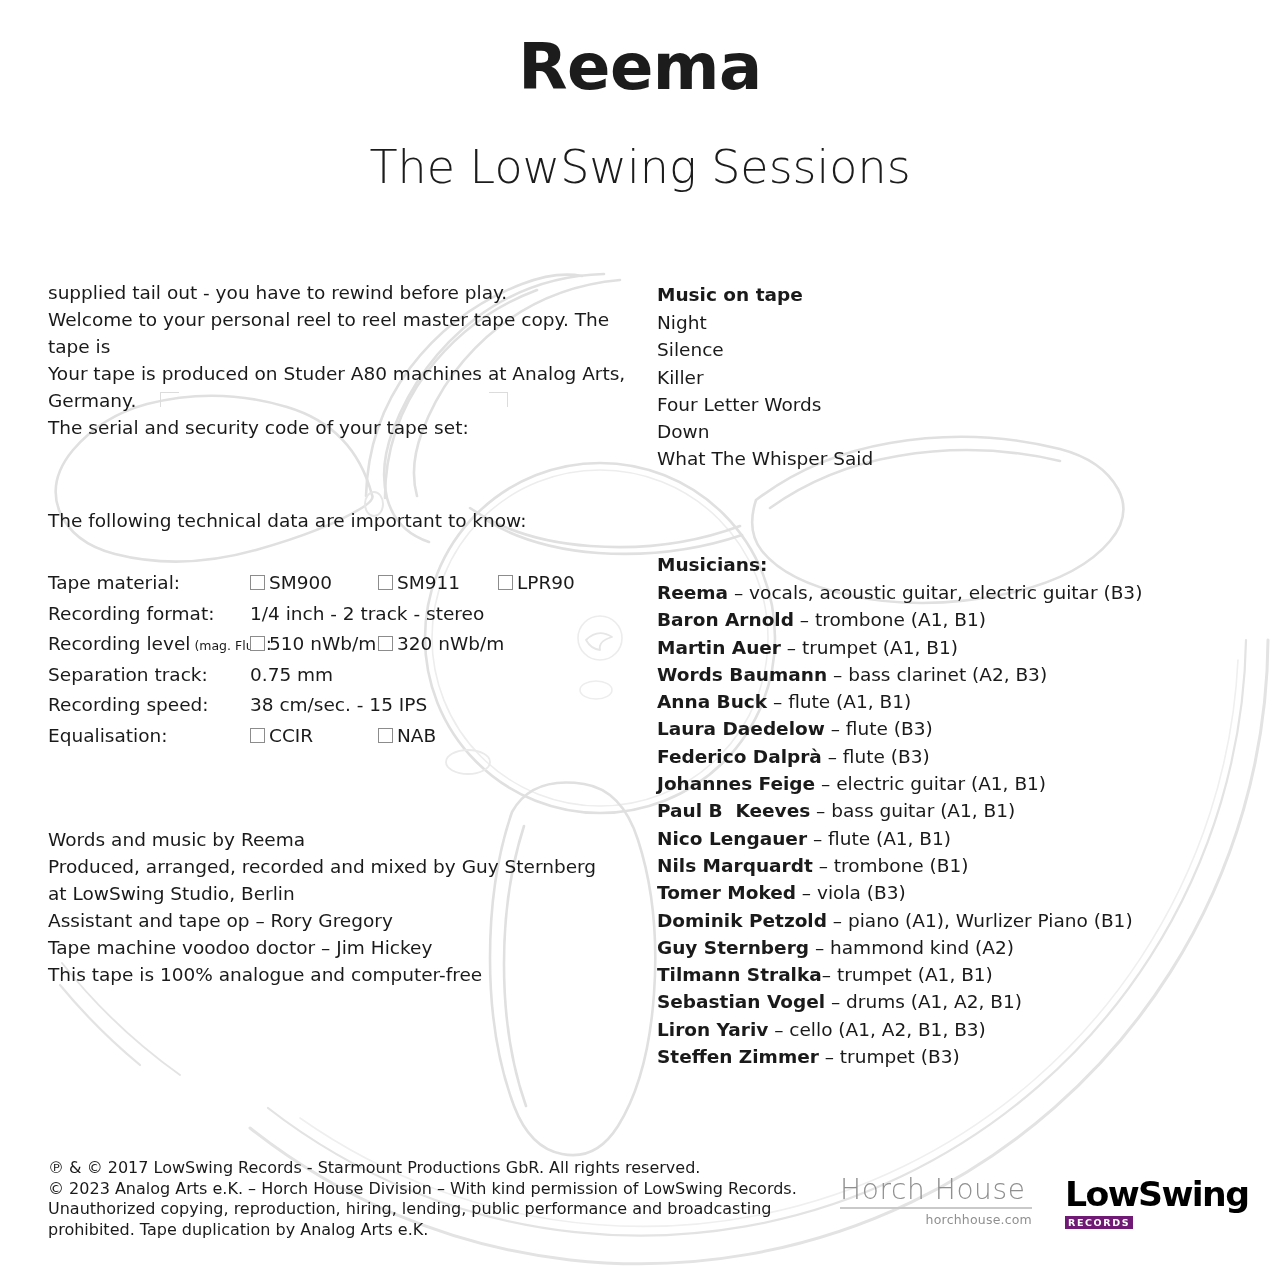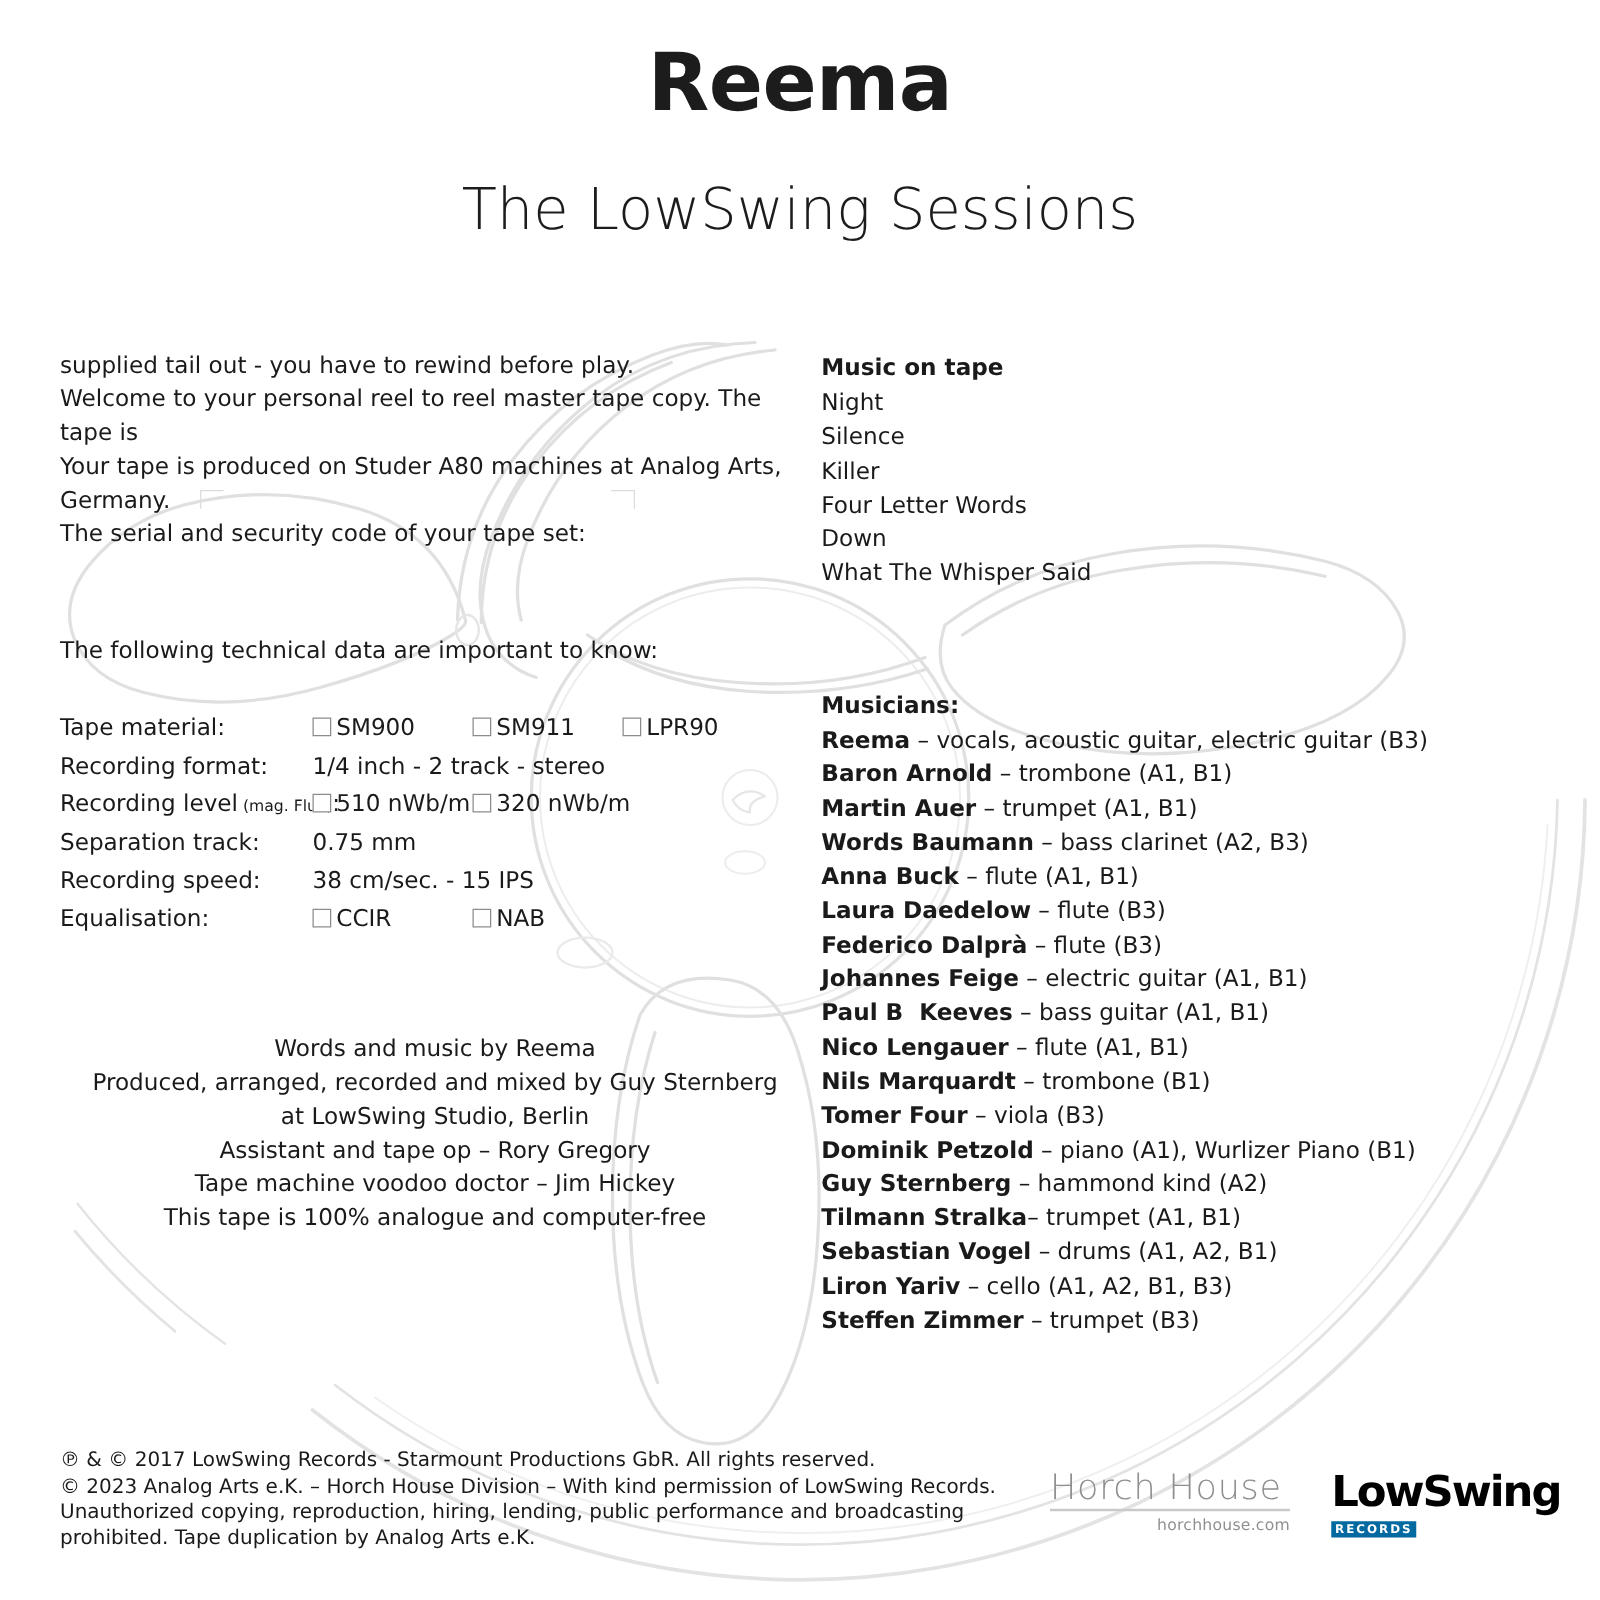--- a/index.html
+++ b/index.html
@@ -61,21 +61,21 @@
   .para {
     position: absolute;
     font-size: 18.5px;
     line-height: 27px;
   }
   .para div { white-space: pre-wrap; }
 
   .intro      { left: 48px; top: 279px; width: 600px; }
   .techlead   { left: 48px; top: 507px; width: 600px; }
   .credits    { left: 48px; top: 826px; width: 600px; }
-  .credits div { margin-bottom: 0px; line-height: 27px; text-align: center; }
+  .credits div { margin-bottom: 0px; line-height: 27px; }
 
   
   .spec-table {
     position: absolute;
     left: 48px; top: 572px;
     font-size: 18.5px;
   }
   .spec-row {
     display: flex;
     align-items: baseline;
@@ -197,21 +197,21 @@
     font-weight: bold;
     color: #000000;
     letter-spacing: -1.6px;
     line-height: 34px;
     transform: scaleX(1.02);
     transform-origin: left center;
     white-space: nowrap;
   }
   .ls-records {
     display: inline-block;
-    background: #0369a1;
+    background: #701a75;
     color: #ffffff;
     font-size: 9.5px;
     font-weight: bold;
     letter-spacing: 1.6px;
     padding: 1px 3px 1px 3px;
     line-height: 11px;
     margin-top: -6px;
   }
 </style>
 </head>
@@ -364,21 +364,21 @@
         <div class="musician"><b>Baron Arnold</b><span> – trombone (A1, B1)</span></div>
         <div class="musician"><b>Martin Auer</b><span> – trumpet (A1, B1)</span></div>
         <div class="musician"><b>Words Baumann</b><span> – bass clarinet (A2, B3)</span></div>
         <div class="musician"><b>Anna Buck</b><span> – flute (A1, B1)</span></div>
         <div class="musician"><b>Laura Daedelow</b><span> – flute (B3)</span></div>
         <div class="musician"><b>Federico Dalprà</b><span> – flute (B3)</span></div>
         <div class="musician"><b>Johannes Feige</b><span> – electric guitar (A1, B1)</span></div>
         <div class="musician"><b>Paul B  Keeves</b><span> – bass guitar (A1, B1)</span></div>
         <div class="musician"><b>Nico Lengauer</b><span> – flute (A1, B1)</span></div>
         <div class="musician"><b>Nils Marquardt</b><span> – trombone (B1)</span></div>
-        <div class="musician"><b>Tomer Four</b><span> – viola (B3)</span></div>
+        <div class="musician"><b>Tomer Moked</b><span> – viola (B3)</span></div>
         <div class="musician"><b>Dominik Petzold</b><span> – piano (A1), Wurlizer Piano (B1)</span></div>
         <div class="musician"><b>Guy Sternberg</b><span> – hammond kind (A2)</span></div>
         <div class="musician"><b>Tilmann Stralka</b><span>– trumpet (A1, B1)</span></div>
         <div class="musician"><b>Sebastian Vogel</b><span> – drums (A1, A2, B1)</span></div>
         <div class="musician"><b>Liron Yariv</b><span> – cello (A1, A2, B1, B3)</span></div>
         <div class="musician"><b>Steffen Zimmer</b><span> – trumpet (B3)</span></div>
       </div>
   </div>
 
   <div class="footer-legal" id="legal-block">

